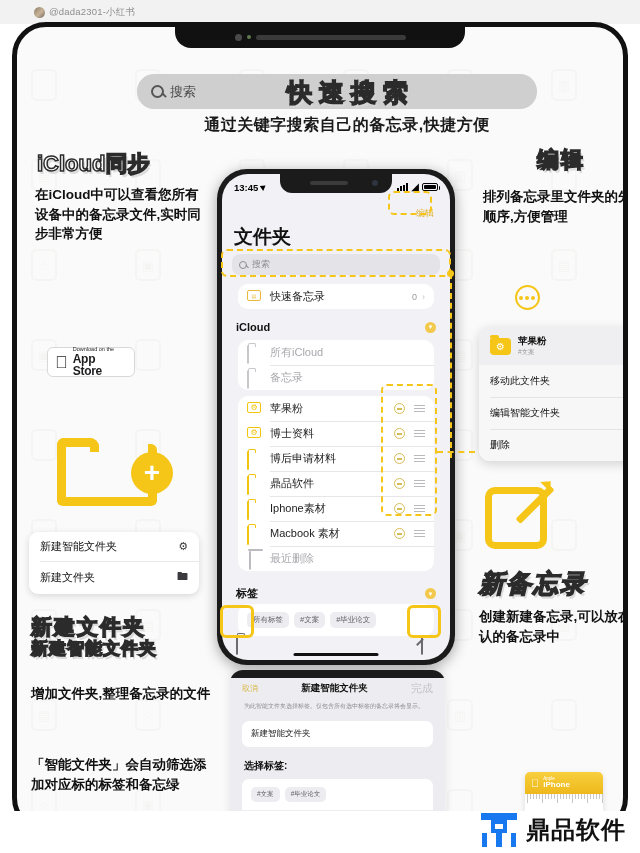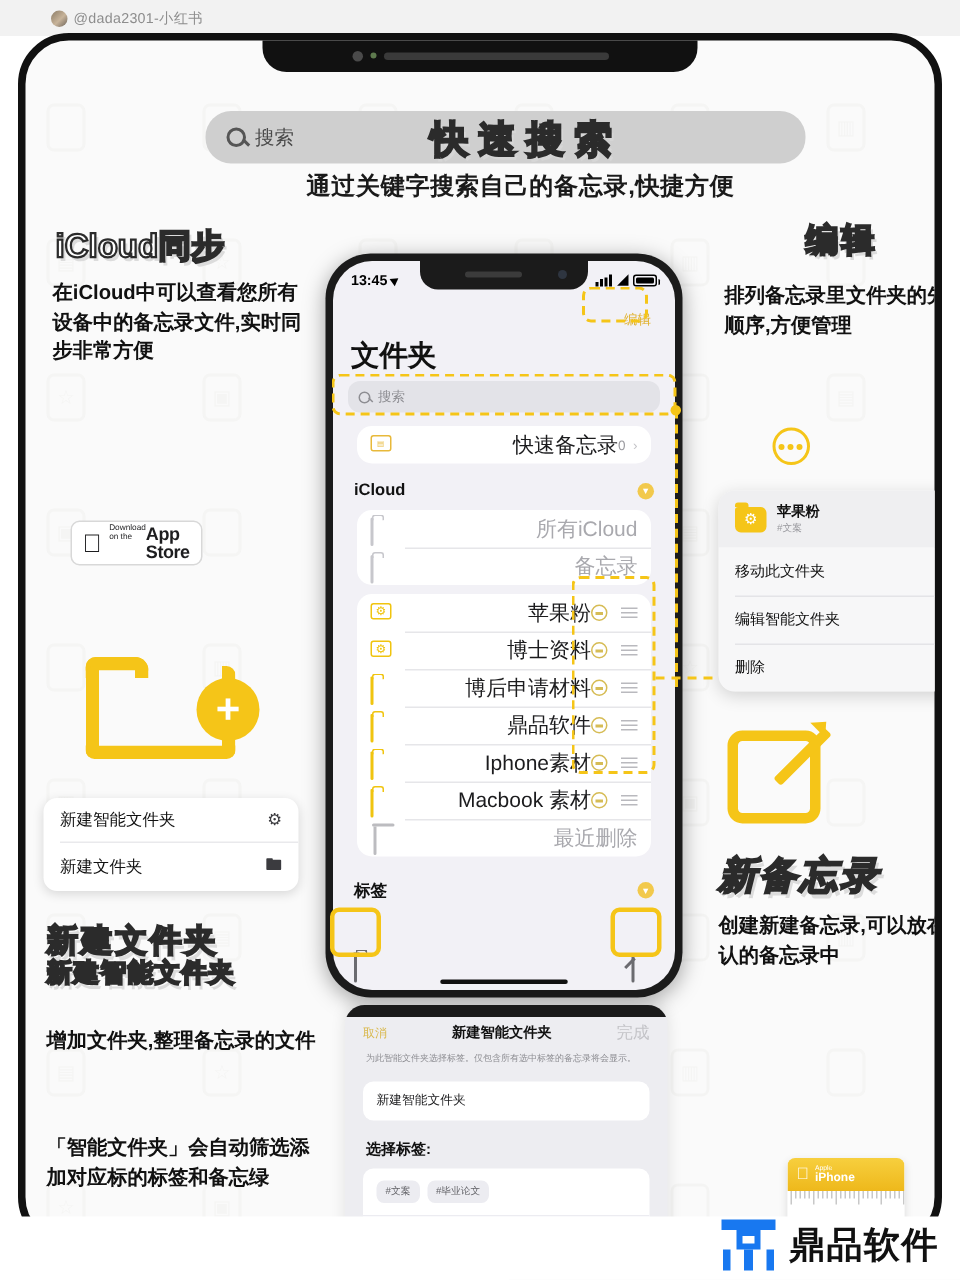--- a/index.html
+++ b/index.html
@@ -98,21 +98,21 @@
   .row .ficon{width:15px;height:13px;margin-right:8px;flex:none;position:relative;}
   .folder-y{border:1.6px solid #f0c40f;border-radius:2px 3px 3px 3px;height:11px;width:14px;position:relative;}
   .folder-y:before{content:"";position:absolute;left:0;top:-3.4px;width:6px;height:3.4px;background:transparent;border:1.6px solid #f0c40f;border-bottom:none;border-radius:2px 2px 0 0;}
   .folder-g{border:1.6px solid #c7c7cc;border-radius:2px;height:11px;width:14px;position:relative;}
   .folder-g:before{content:"";position:absolute;left:0;top:-3.4px;width:6px;height:3.4px;border:1.6px solid #c7c7cc;border-bottom:none;border-radius:2px 2px 0 0;}
   .gearbox{width:14px;height:11px;border:1.6px solid #f0c40f;border-radius:2px;display:flex;align-items:center;justify-content:center;font-size:8px;color:#f0c40f;}
   .quickicon{width:14px;height:11px;border:1.4px solid #e8b93b;border-radius:2px;display:flex;align-items:center;justify-content:center;}
   .quickicon span{font-size:5px;color:#e8b93b;letter-spacing:.5px;}
   .trash{width:11px;height:12px;border:1.5px solid #bcbcc0;border-radius:0 0 3px 3px;position:relative;margin-left:2px;}
   .trash:before{content:"";position:absolute;left:-2.5px;top:-3px;width:15px;height:1.5px;background:#bcbcc0;border-radius:1px;}
-  .row .rlabel{font-size:14px;color:#1c1c1e;flex:1;text-align:right;}
+  .row .rlabel{font-size:11px;color:#1c1c1e;flex:1;}
   .row.dim .rlabel{color:#a9a9ae;}
   .row .rcount{font-size:9px;color:#9a9a9f;margin-right:5px;}
   .row .chev{font-size:9px;color:#c3c3c7;}
   .row .edot{width:11px;height:11px;border:1.2px solid #d6bc55;border-radius:50%;margin-right:9px;position:relative;}
   .row .edot:after{content:"";position:absolute;left:2px;top:4.4px;width:5px;height:1.2px;background:#d6bc55;}
   .row .grip{width:11px;display:flex;flex-direction:column;gap:2px;}
   .row .grip i{height:1.2px;background:#b9b9be;display:block;}
   .sec-head{display:flex;align-items:center;justify-content:space-between;padding:9px 14px 4px;}
   .sec-head .st{font-size:11px;font-weight:bold;color:#111;}
   .cloud-dot{width:11px;height:11px;border-radius:50%;background:#f2c94c;display:flex;align-items:center;justify-content:center;color:#fff;font-size:7px;}
@@ -140,21 +140,21 @@
   }
   .body-text{font-size:13.5px;font-weight:bold;color:#111;line-height:1.45;}
 
   #icloud-title{position:absolute;left:20px;top:122px;font-size:22px;z-index:10;}
   #icloud-body{position:absolute;left:18px;top:158px;width:170px;z-index:10;}
   #appstore-badge{
     position:absolute;left:30px;top:320px;width:88px;height:30px;background:#fff;
     border:1px solid #d8d8d8;border-radius:6px;display:flex;align-items:center;gap:5px;padding:0 7px;z-index:10;
   }
   #appstore-badge .apple{font-size:17px;color:#1d1d1f;line-height:1;}
-  #appstore-badge .txt{display:flex;flex-direction:row;line-height:1;}
+  #appstore-badge .txt{display:flex;flex-direction:column;line-height:1;}
   #appstore-badge .t1{font-size:5.5px;color:#1d1d1f;}
   #appstore-badge .t2{font-size:12px;font-weight:bold;color:#1d1d1f;letter-spacing:-.3px;}
   #bigfolder{position:absolute;left:40px;top:405px;width:110px;height:78px;z-index:9;}
   #bigfolder .bf{position:absolute;left:0;top:12px;width:100px;height:62px;border:9px solid #f5c518;border-radius:6px;border-top:none;}
   #bigfolder .bftab{position:absolute;left:0;top:6px;width:42px;height:14px;border:9px solid #f5c518;border-bottom:none;border-radius:7px 9px 0 0;}
   #bigfolder .bfplus{position:absolute;right:-6px;top:20px;width:42px;height:42px;border-radius:50%;background:#f5c518;color:#fff;font-size:28px;display:flex;align-items:center;justify-content:center;font-weight:bold;}
 
   #newfolder-card{position:absolute;left:12px;top:505px;width:170px;background:#fff;border-radius:9px;box-shadow:0 2px 7px rgba(0,0,0,.14);overflow:hidden;z-index:11;}
   #newfolder-card .nf-row{display:flex;align-items:center;justify-content:space-between;padding:7px 11px;font-size:11px;color:#111;position:relative;}
   #newfolder-card .nf-row+.nf-row:before{content:"";position:absolute;left:11px;right:0;top:0;height:.5px;background:#e9e9ec;}
@@ -575,20 +575,27 @@
           </div>
           <div class="row dim">
             <span class="ficon"><span class="trash"></span></span>
             <span class="rlabel">最近删除</span>
           </div>
         </div>
 
         <div class="sec-head" style="position:absolute;left:0;right:0;top:381px;">
           <span class="st">标签</span>
           <span class="cloud-dot">▾</span>
+        </div>
+        <div class="card" style="position:absolute;left:8px;right:8px;top:408px;">
+          <div class="tagwrap">
+            <span class="tag">所有标签</span>
+            <span class="tag">#文案</span>
+            <span class="tag">#毕业论文</span>
+          </div>
         </div>
 
         <div id="sc-toolbar">
           <span class="tb-ic"><span class="newfolder-ic"></span></span>
           <span class="tb-ic"><span class="compose-ic"></span></span>
         </div>
         <div id="home-ind"></div>
       </div>
     </div>
   </div>

